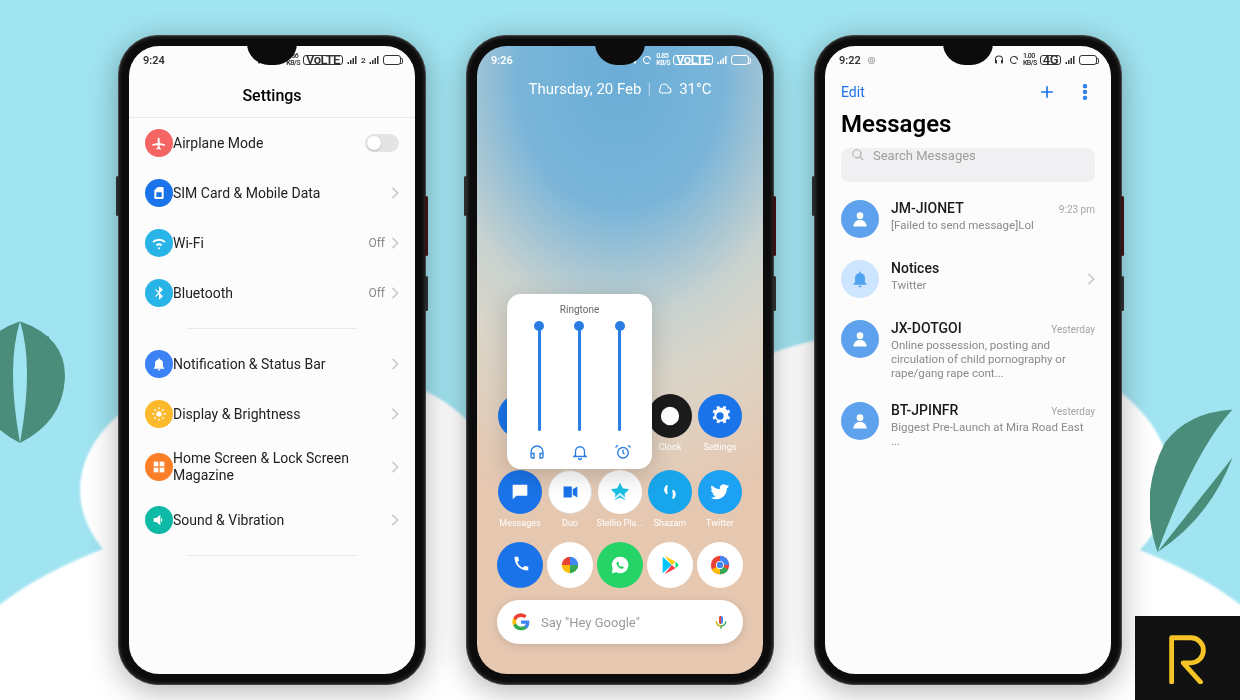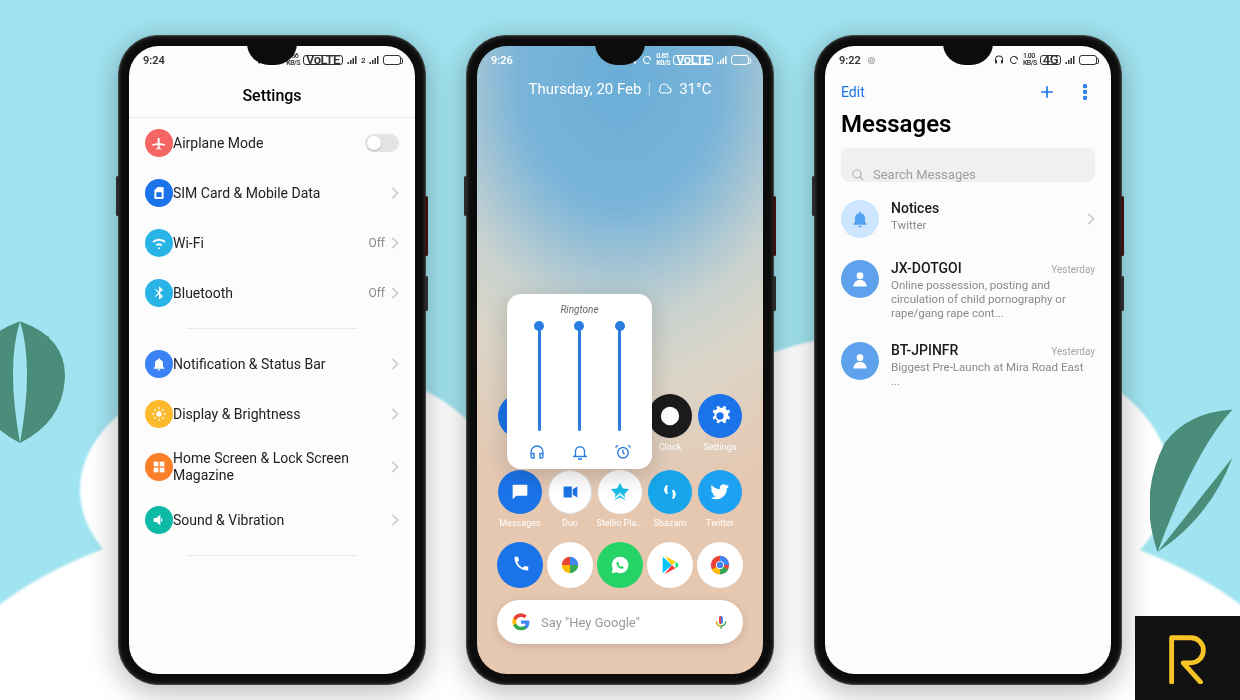--- a/index.html
+++ b/index.html
@@ -82,21 +82,21 @@
   .vsplit{color:rgba(255,255,255,.5);}
 
   .home-apps-area{position:absolute;top:170px;left:0;right:0;padding:0 20px;}
   .approw{display:flex;justify-content:space-between;margin-bottom:18px;}
   .app{display:flex;flex-direction:column;align-items:center;gap:4px;width:46px;}
   .app-ic{width:44px;height:44px;border-radius:50%;display:flex;align-items:center;justify-content:center;color:#fff;position:relative;}
   .app-ic svg{width:22px;height:22px;fill:currentColor;}
   .app-lbl{font-size:9px;color:#fff;text-align:center;white-space:nowrap;text-overflow:ellipsis;overflow:hidden;max-width:50px;}
 
   
-  .vol-popup{position:absolute;top:248px;left:30px;width:145px;background:#fff;border-radius:14px;padding:10px 0 6px;box-shadow:0 6px 24px rgba(0,0,0,.18);z-index:40;font-style:italic;}
+  .vol-popup{position:absolute;top:248px;left:30px;width:145px;background:#fff;border-radius:14px;padding:10px 0 6px;box-shadow:0 6px 24px rgba(0,0,0,.18);z-index:40;}
   .vol-title{text-align:center;font-size:10px;color:#666;margin-bottom:6px;}
   .vol-sliders{display:flex;justify-content:space-around;height:118px;padding:4px 12px 8px;}
   .vslider{width:3px;background:#e0e8f7;border-radius:2px;position:relative;}
   .vslider::before{content:"";position:absolute;bottom:0;left:0;right:0;background:#2a7de1;border-radius:2px;}
   .vslider.full::before{top:0;}
   .vslider .thumb{position:absolute;width:10px;height:10px;border-radius:50%;background:#2a7de1;left:-3.5px;}
   .vslider.full .thumb{top:-4px;}
   .vol-icons{display:flex;justify-content:space-around;padding:4px 8px 2px;color:#2a7de1;}
   .vol-icons svg{width:18px;height:18px;stroke:currentColor;fill:none;stroke-width:1.8;}
 
@@ -110,21 +110,21 @@
   .searchbar .g-logo{width:20px;height:20px;}
   .searchbar .ph{flex:1;font-size:13px;color:#9a9a9a;}
   .searchbar .mic{width:16px;height:16px;}
 
   
   .msg-top{display:flex;justify-content:space-between;align-items:center;padding:8px 16px 6px;}
   .msg-edit{color:#1a73e8;font-size:14px;}
   .msg-actions{display:flex;gap:18px;color:#1a73e8;align-items:center;}
   .msg-actions svg{width:20px;height:20px;stroke:currentColor;fill:none;stroke-width:2;}
   .msg-title{font-size:24px;font-weight:600;padding:2px 16px 10px;}
-  .msg-search{margin:0 16px 8px;background:#f0f0f2;border-radius:8px;height:34px;display:flex;align-items:flex-end;padding:0 10px;gap:8px;color:#9e9e9e;font-size:13px;}
+  .msg-search{margin:0 16px 8px;background:#f0f0f2;border-radius:8px;height:34px;display:flex;align-items:flex-start;padding:0 10px;gap:8px;color:#9e9e9e;font-size:13px;}
   .msg-search svg{width:14px;height:14px;fill:#b0b0b0;}
 
   .msg-list{padding:0 0 0 0;}
   .m-row{display:flex;gap:12px;padding:10px 16px 12px;cursor:pointer;}
   .m-avatar{width:38px;height:38px;border-radius:50%;background:#5ea2ee;flex:0 0 38px;display:flex;align-items:center;justify-content:center;}
   .m-avatar.light{background:#cde5ff;}
   .m-avatar svg{width:20px;height:20px;fill:#fff;}
   .m-avatar.light svg{fill:#52a3ef;}
   .m-body{flex:1;min-width:0;}
   .m-line1{display:flex;justify-content:space-between;align-items:baseline;gap:6px;}
@@ -570,20 +570,35 @@
 
       <div class="msg-search">
         <svg viewBox="0 0 24 24">
             <path d="M10 2a8 8 0 105 14.3l5 5 1.4-1.4-5-5A8 8 0 0010 2zm0 2a6 6 0 110 12 6 6 0 010-12z"></path>
           </svg>
         <span>Search Messages</span>
       </div>
 
       <div class="msg-list">
         <div class="m-row">
+          <span class="m-avatar">
+              <svg viewBox="0 0 24 24">
+                <circle cx="12" cy="8" r="4"></circle>
+                <path d="M4 21a8 8 0 0116 0z"></path>
+              </svg>
+            </span>
+          <div class="m-body">
+            <div class="m-line1">
+                <span class="m-sender">JM-JIONET</span>
+                <span class="m-time">9:23 pm</span>
+              </div>
+            <div class="m-preview">[Failed to send message]Lol</div>
+          </div>
+        </div>
+        <div class="m-row">
           <span class="m-avatar light">
               <svg viewBox="0 0 24 24">
                 <path d="M12 22a2 2 0 002-2h-4a2 2 0 002 2zm6-6V11a6 6 0 00-5-5.9V4a1 1 0 00-2 0v1.1A6 6 0 006 11v5l-2 2v1h16v-1z"></path>
               </svg>
             </span>
           <div class="m-body">
             <div class="m-line1">
                 <span class="m-sender">Notices</span>
                 <span class="m-time"></span>
               </div>

